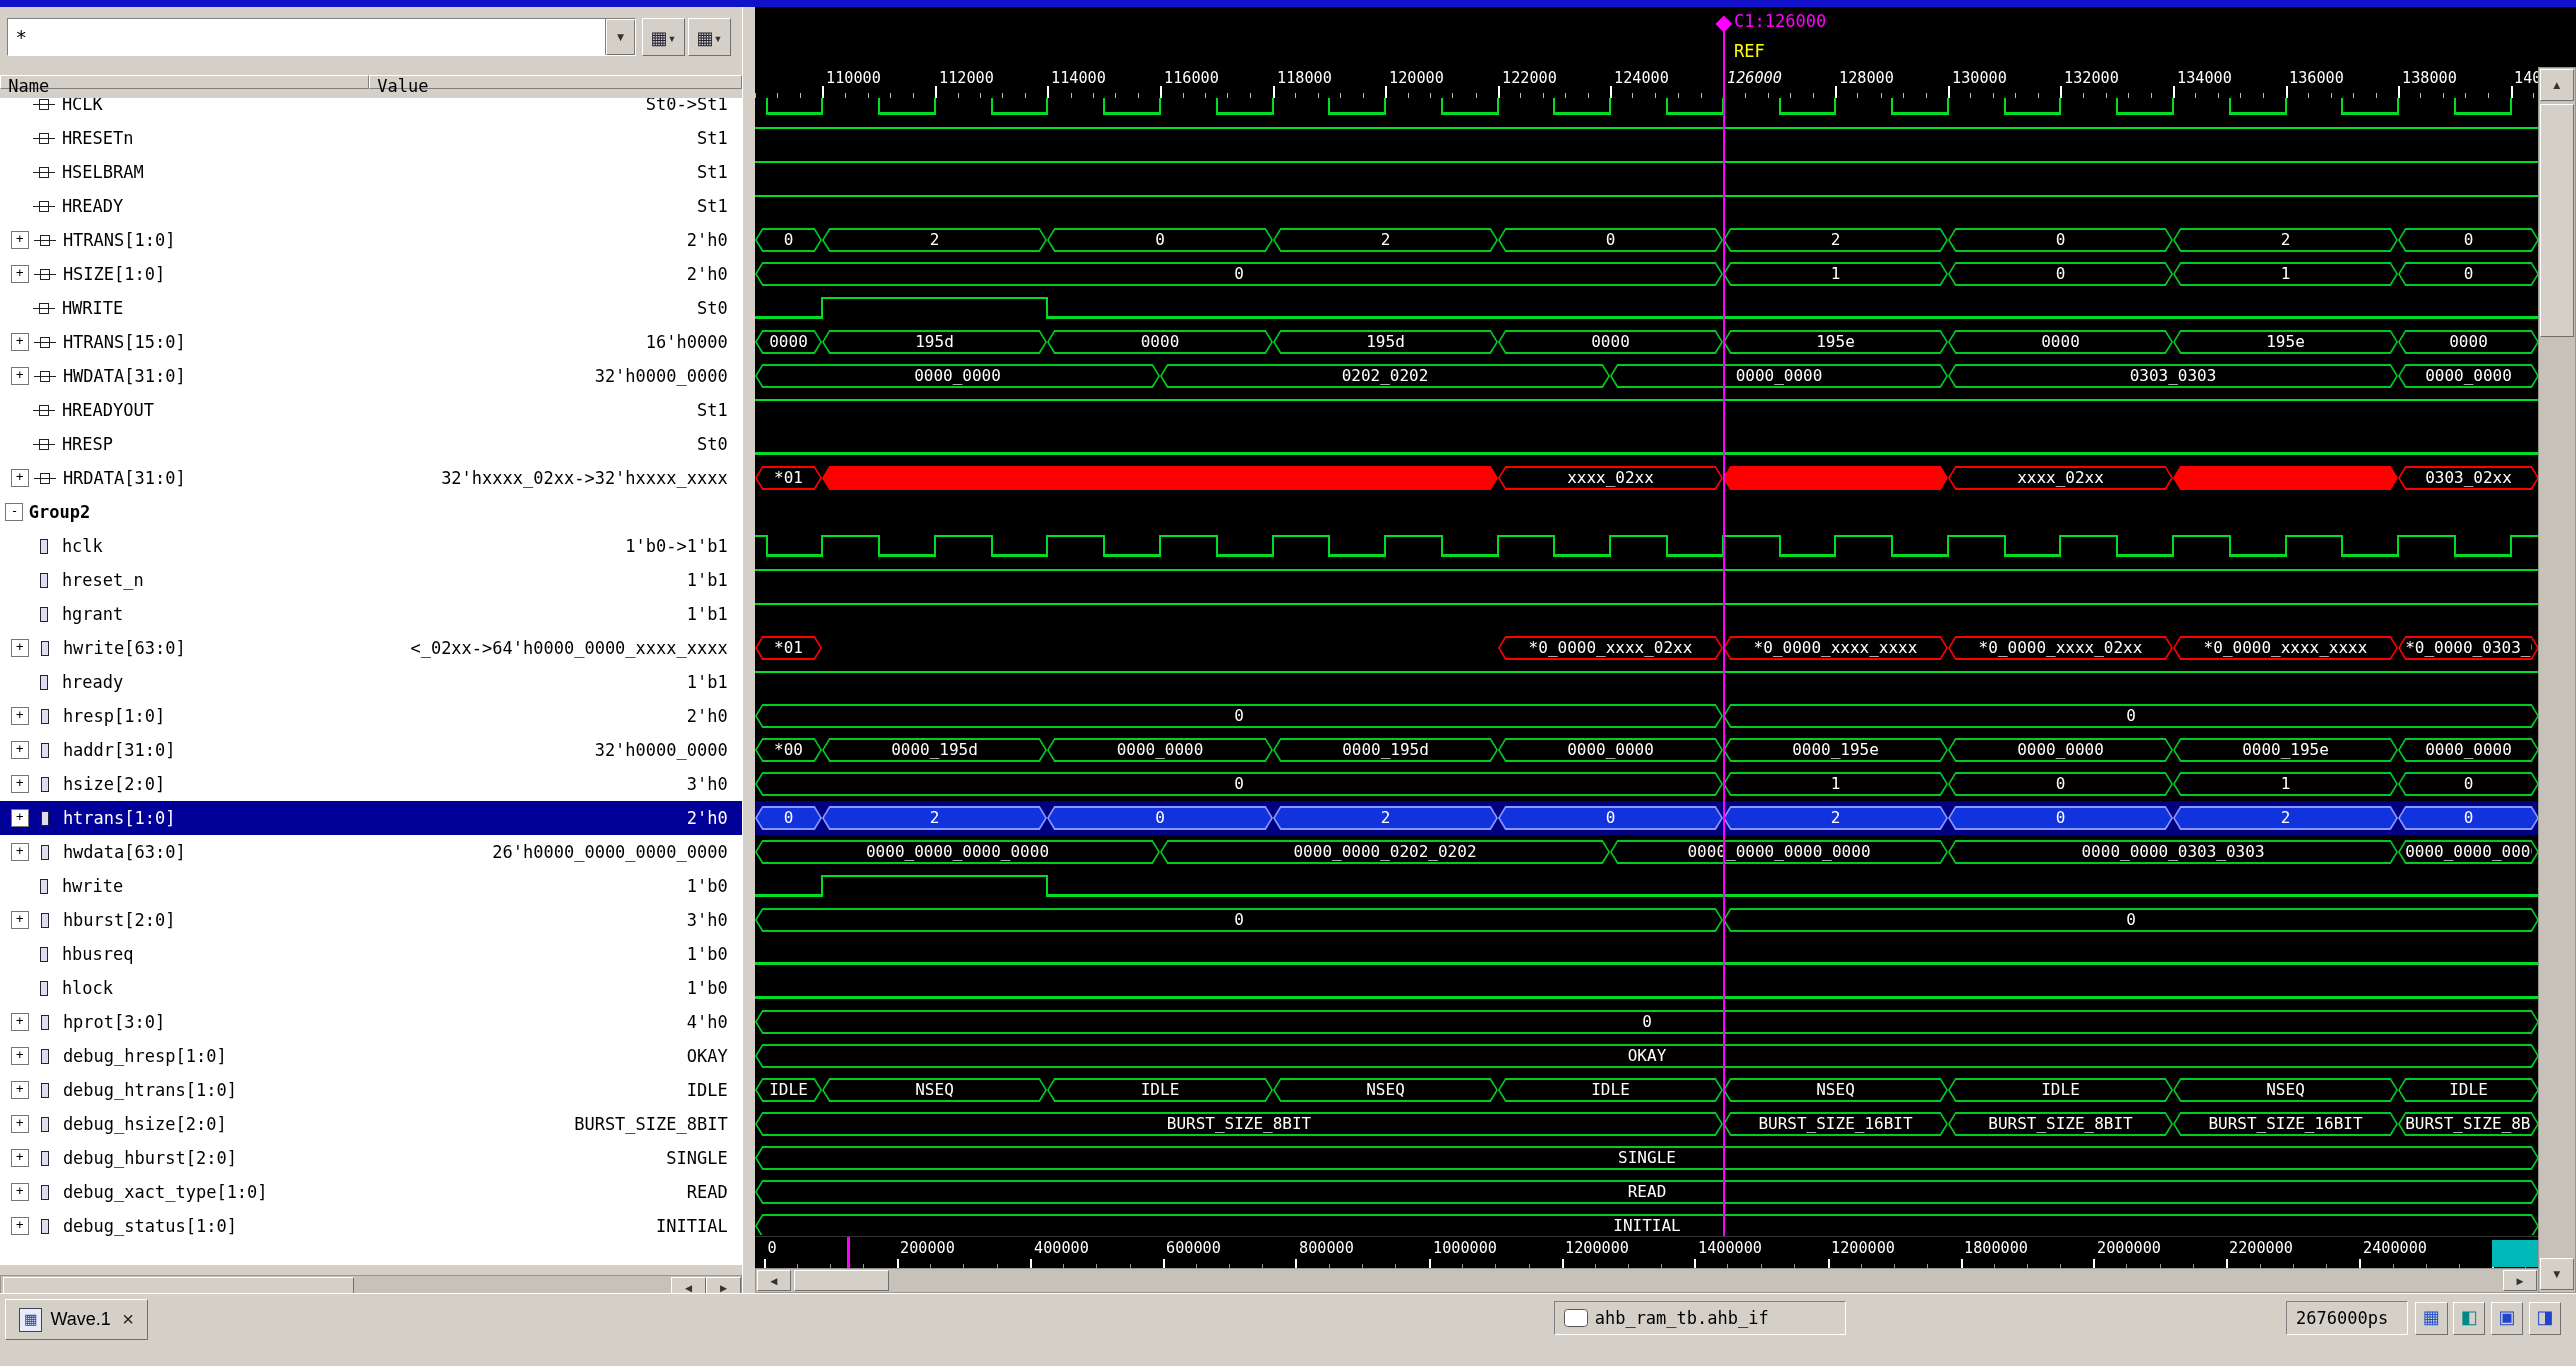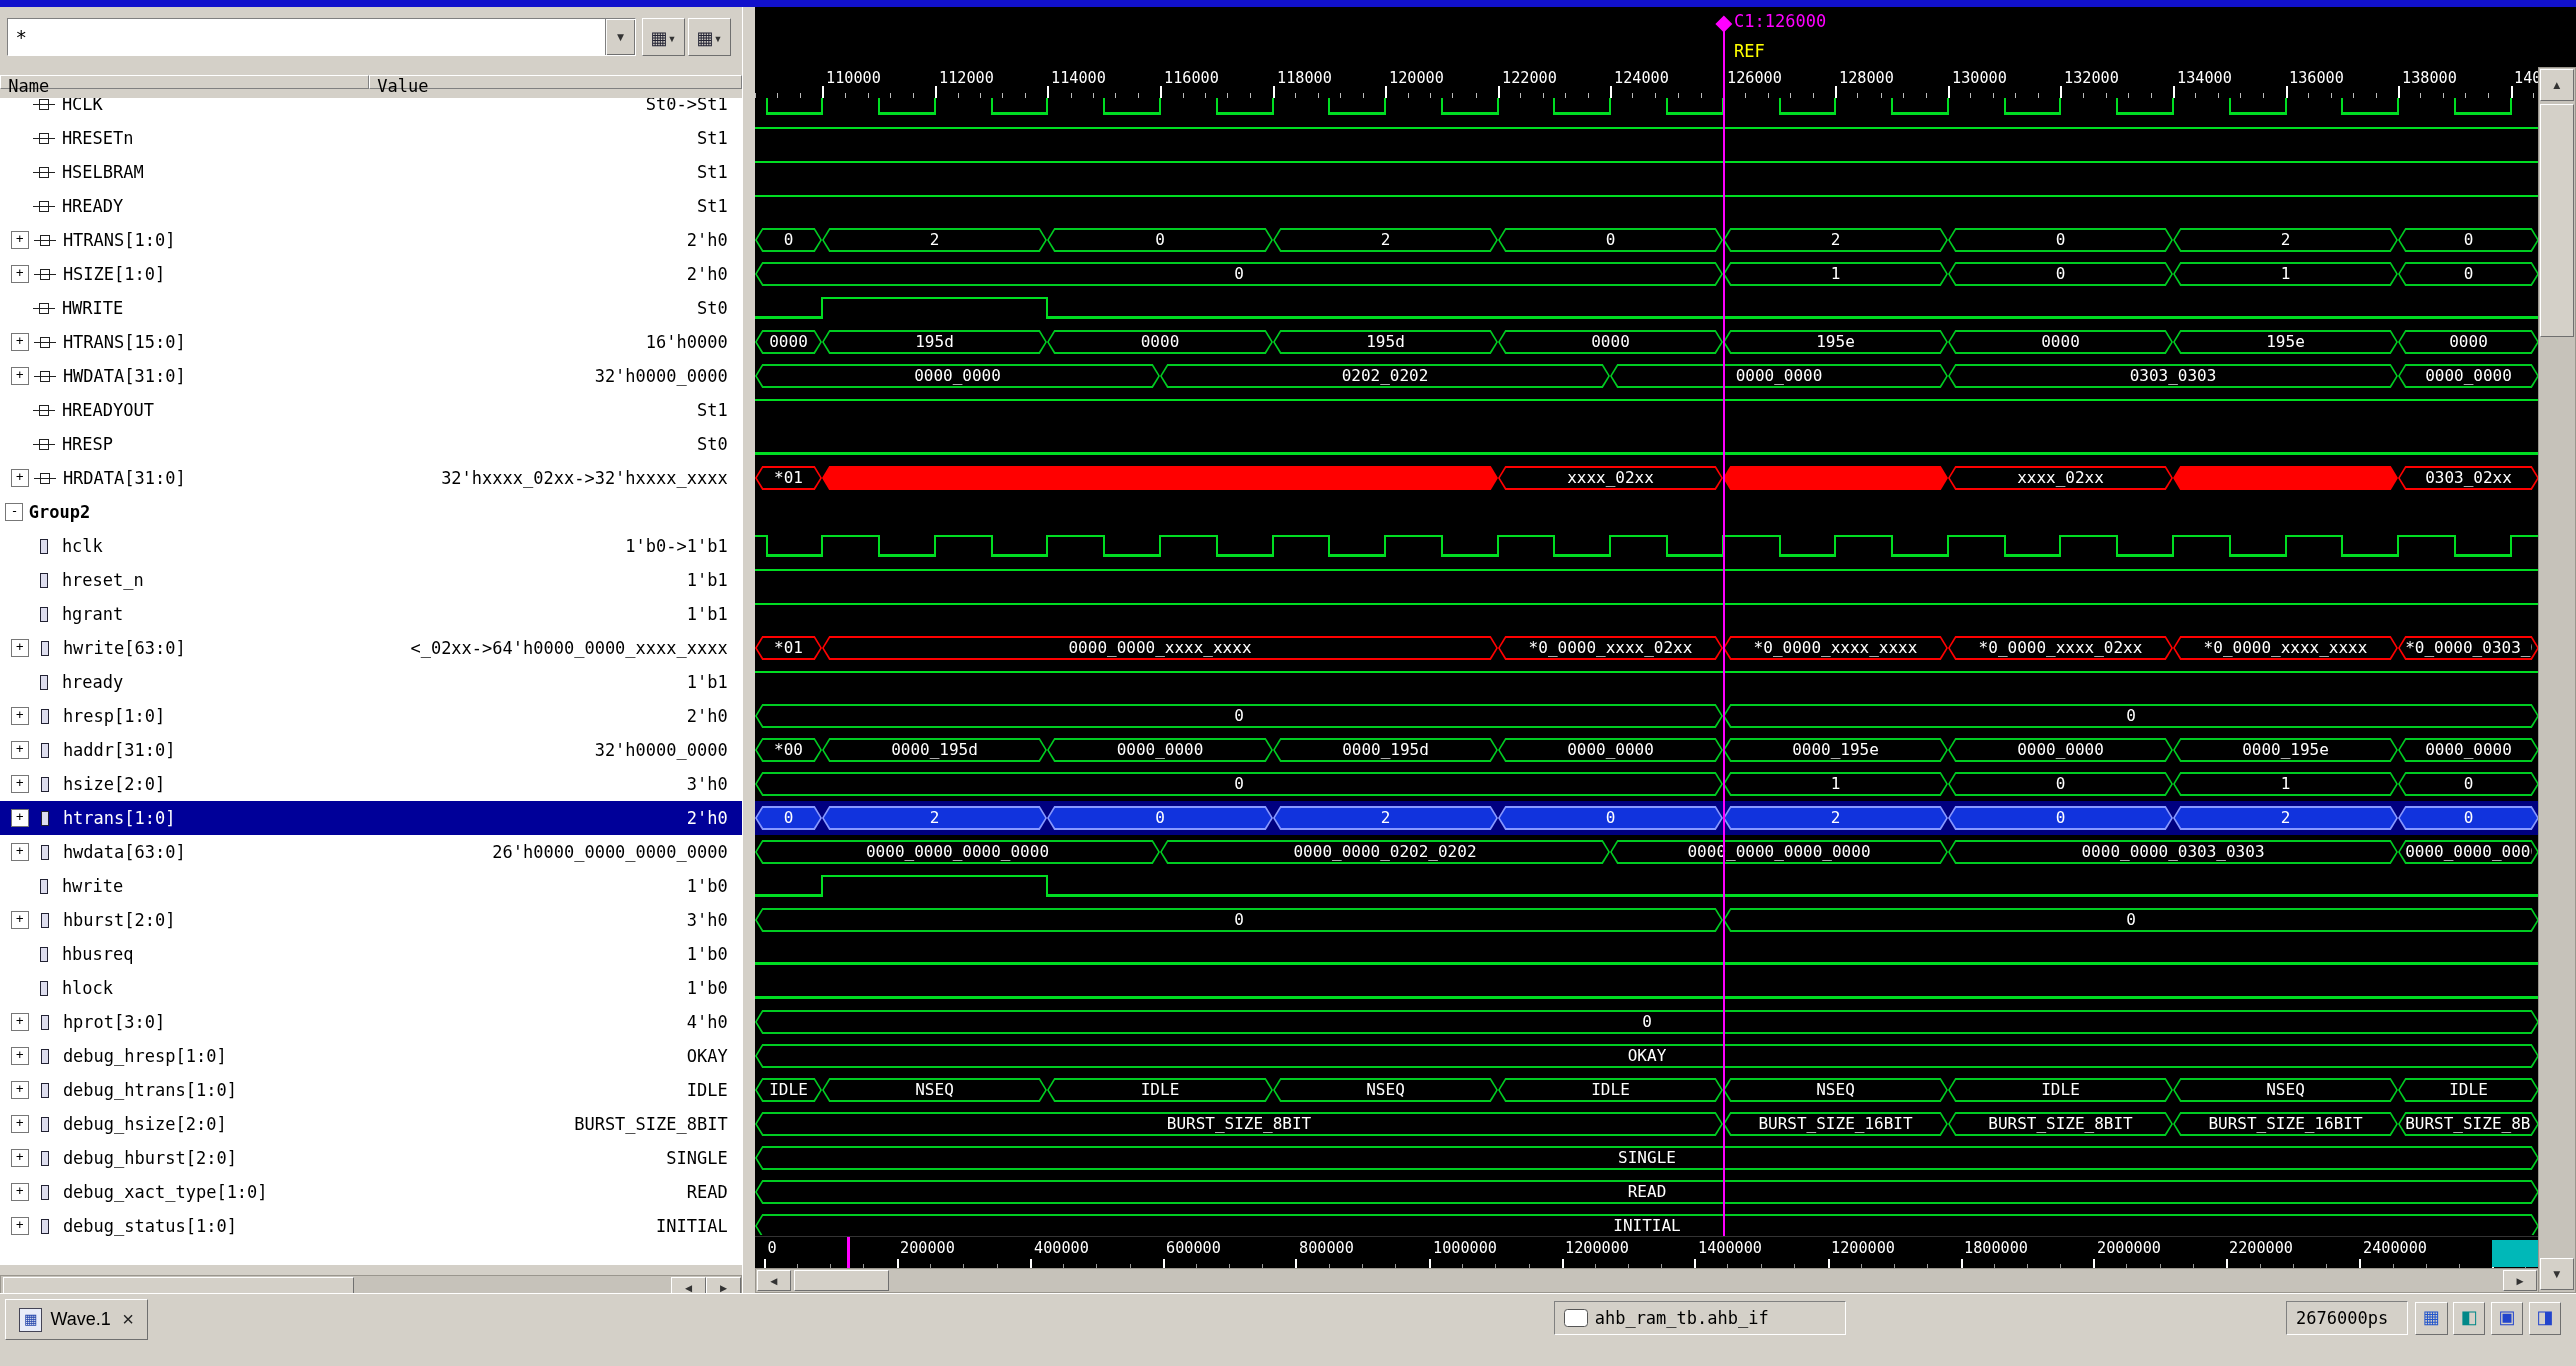--- a/index.html
+++ b/index.html
@@ -406,21 +406,21 @@
         <div class="rtick-minor" style="left: 788px;"></div>
         <div class="rtick-minor" style="left: 810px;"></div>
         <div class="rtick-minor" style="left: 833px;"></div>
         <div class="rtick-major" style="left: 855px;"></div>
         <div class="rlabel" style="left: 859px;">124000</div>
         <div class="rtick-minor" style="left: 877px;"></div>
         <div class="rtick-minor" style="left: 900px;"></div>
         <div class="rtick-minor" style="left: 923px;"></div>
         <div class="rtick-minor" style="left: 946px;"></div>
         <div class="rtick-major" style="left: 968px;"></div>
-        <div class="rlabel" style="left: 972px;">126000</div>
+        <div class="rlabel" style="left: 972px; font-style: italic;">126000</div>
         <div class="rtick-minor" style="left: 990px;"></div>
         <div class="rtick-minor" style="left: 1013px;"></div>
         <div class="rtick-minor" style="left: 1035px;"></div>
         <div class="rtick-minor" style="left: 1058px;"></div>
         <div class="rtick-major" style="left: 1080px;"></div>
         <div class="rlabel" style="left: 1084px;">128000</div>
         <div class="rtick-minor" style="left: 1102px;"></div>
         <div class="rtick-minor" style="left: 1126px;"></div>
         <div class="rtick-minor" style="left: 1148px;"></div>
         <div class="rtick-minor" style="left: 1171px;"></div>
@@ -744,24 +744,20 @@
           <div class="bith" style="left: 0px; width: 1784px; top: 5.4px;"></div>
         </div>
         <div class="wrow">
           <div class="bith" style="left: 0px; width: 1784px; top: 5.4px;"></div>
         </div>
         <div class="wrow">
           <div class="seg seg-x1" style="left: 0px; width: 67px;">
             <div class="segin"></div>
             <span class="seglabel">*01</span>
           </div>
-          <div class="seg seg-x1" style="left: 67px; width: 676px;">
-            <div class="segin"></div>
-            <span class="seglabel">0000_0000_xxxx_xxxx</span>
-          </div>
           <div class="seg seg-x1" style="left: 743px; width: 225px;">
             <div class="segin"></div>
             <span class="seglabel">*0_0000_xxxx_02xx</span>
           </div>
           <div class="seg seg-x1" style="left: 968px; width: 225px;">
             <div class="segin"></div>
             <span class="seglabel">*0_0000_xxxx_xxxx</span>
           </div>
           <div class="seg seg-x1" style="left: 1193px; width: 225px;">
             <div class="segin"></div>

